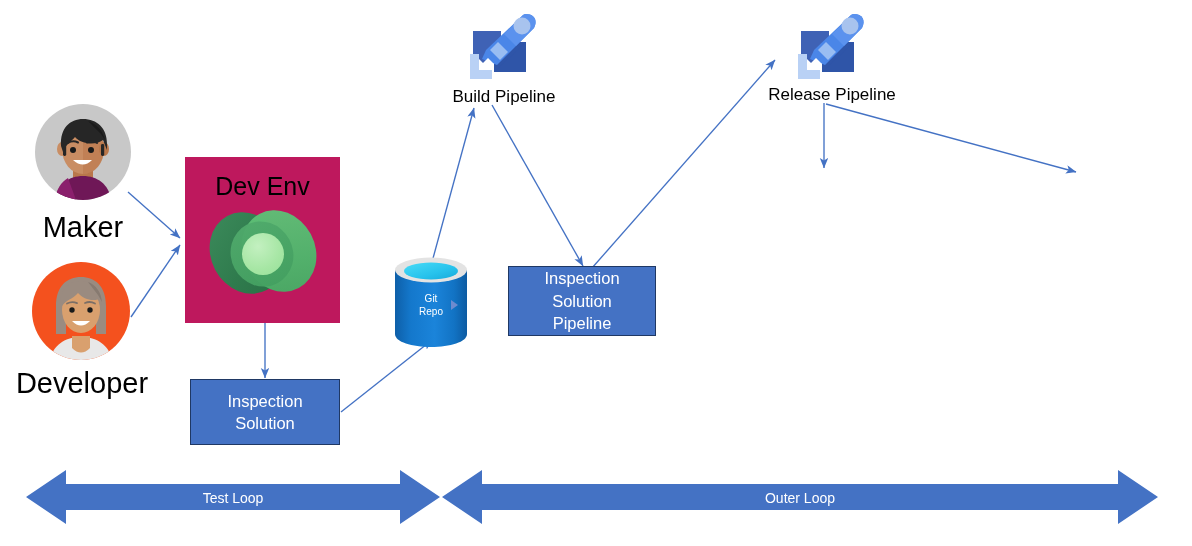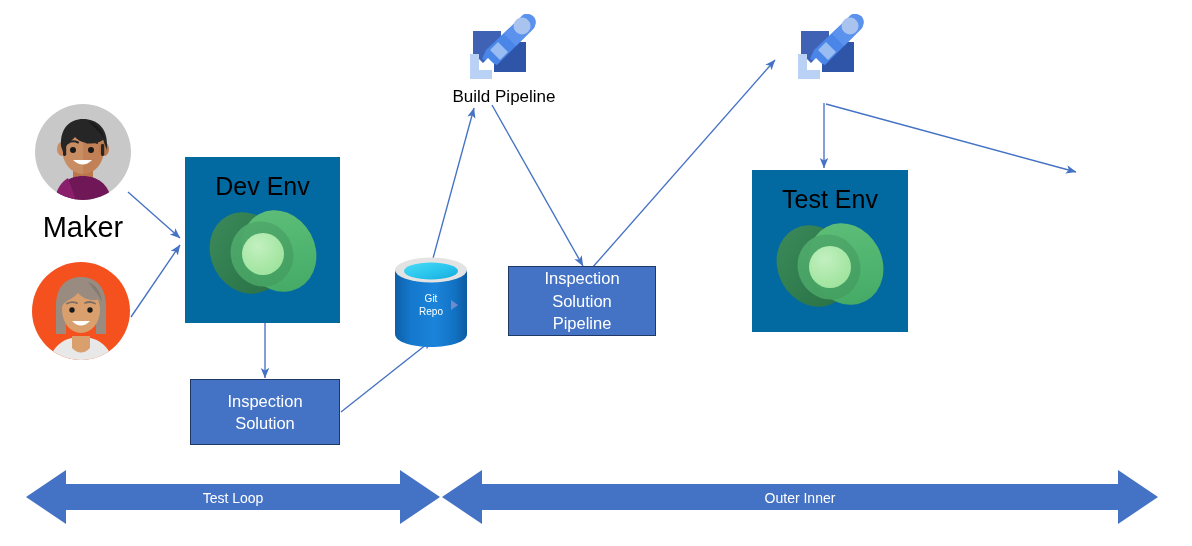--- a/index.html
+++ b/index.html
@@ -24,21 +24,21 @@
     position: absolute;
     left: 0; top: 0;
     width: 1192px;
     height: 546px;
     pointer-events: none;
   }
 
   
   .env-card {
     position: absolute;
-    background: #0369a1;
+    background: #be185d;
     display: flex;
     flex-direction: column;
     align-items: center;
   }
   .env-title {
     font-size: 25px;
     color: #000000;
     line-height: 1;
     margin-top: 17px;
     font-weight: 400;
@@ -233,40 +233,32 @@
 
       <circle cx="40" cy="48" r="2.7" fill="#1a1a1a"></circle>
       <circle cx="58" cy="48" r="2.7" fill="#1a1a1a"></circle>
 
       <path d="M35,41.5 q5,-2.6 10,-0.4" stroke="#7c6f66" stroke-width="1.8" fill="none" stroke-linecap="round"></path>
       <path d="M53,41 q5,-2.2 10,0.5" stroke="#7c6f66" stroke-width="1.8" fill="none" stroke-linecap="round"></path>
 
       <path d="M40,59 q9,9 18,0 z" fill="#ffffff"></path>
     </svg>
   </div>
+  <div class="persona-label" style="left:8px; top:369px; width:148px;">Developer</div>
 
   <div class="env-card" style="left:185px; top:157px; width:155px; height:166px;">
     <div class="env-title">Dev Env</div>
     <div class="env-logo">
       <div class="pp-lobe pp-dark"></div>
       <div class="pp-lobe pp-light"></div>
       <div class="pp-lobe pp-mid"></div>
       <div class="pp-lobe pp-core"></div>
     </div>
   </div>
 
-  <div class="env-card" style="left:752px; top:170px; width:156px; height:162px;">
-    <div class="env-title">Test Env</div>
-    <div class="env-logo">
-      <div class="pp-lobe pp-dark"></div>
-      <div class="pp-lobe pp-light"></div>
-      <div class="pp-lobe pp-mid"></div>
-      <div class="pp-lobe pp-core"></div>
-    </div>
-  </div>
 
 
   <div class="artifact-box" style="left:190px; top:379px; width:150px; height:66px;">
     <span>Inspection</span>
     <span>Solution</span>
   </div>
 
   <div class="artifact-box" style="left:508px; top:266px; width:148px; height:70px;">
     <span>Inspection</span>
     <span>Solution</span>
@@ -334,28 +326,29 @@
       <path d="M30,36 L62,36 L62,66 L30,66 z" fill="#2f55a8"></path>
       <path d="M30,66 L62,66 L62,36 z" fill="#2f55a8"></path>
       <path d="M62,8 C70,8 74,14 70,22 L33,59 L18,53 L22,44 L59,9 C60,8.4 61,8 62,8 z" fill="#4a86e8"></path>
       <path d="M62,8 C70,8 74,14 70,22 L52,40 L40,28 L59,9 C60,8.4 61,8 62,8 z" fill="#5b92ee"></path>
       <circle cx="58" cy="20" r="8.5" fill="#a8c3ee"></circle>
       <path d="M34,36 L44,46 L36,54 L26,44 z" fill="#9dc0f2" opacity="0.95"></path>
       <path d="M24,52 L30,58 L24,64 L18,58 z" fill="#ffffff"></path>
       <path d="M6,48 h9 v16 h13 v9 h-22 z" fill="#b9d1f5"></path>
     </svg>
   </div>
+  <div class="pipeline-label" style="left:728px; top:86px; width:208px;">Release Pipeline</div>
 
   <div class="loop-band" style="left:26px; top:466px; width:414px; height:62px;">
     <svg viewBox="0 0 414 62" width="414" height="62">
       <path d="M0,31 L40,4 L40,18 L374,18 L374,4 L414,31 L374,58 L374,44 L40,44 L40,58 z" fill="#4472c4"></path>
     </svg>
     <div class="loop-text" style="top:25px;">Test Loop</div>
   </div>
 
   <div class="loop-band" style="left:442px; top:466px; width:716px; height:62px;">
     <svg viewBox="0 0 716 62" width="716" height="62">
       <path d="M0,31 L40,4 L40,18 L676,18 L676,4 L716,31 L676,58 L676,44 L40,44 L40,58 z" fill="#4472c4"></path>
     </svg>
-    <div class="loop-text" style="top:25px;">Outer Inner</div>
+    <div class="loop-text" style="top:25px;">Outer Loop</div>
   </div>
 
 </div>
 
 </body></html>

